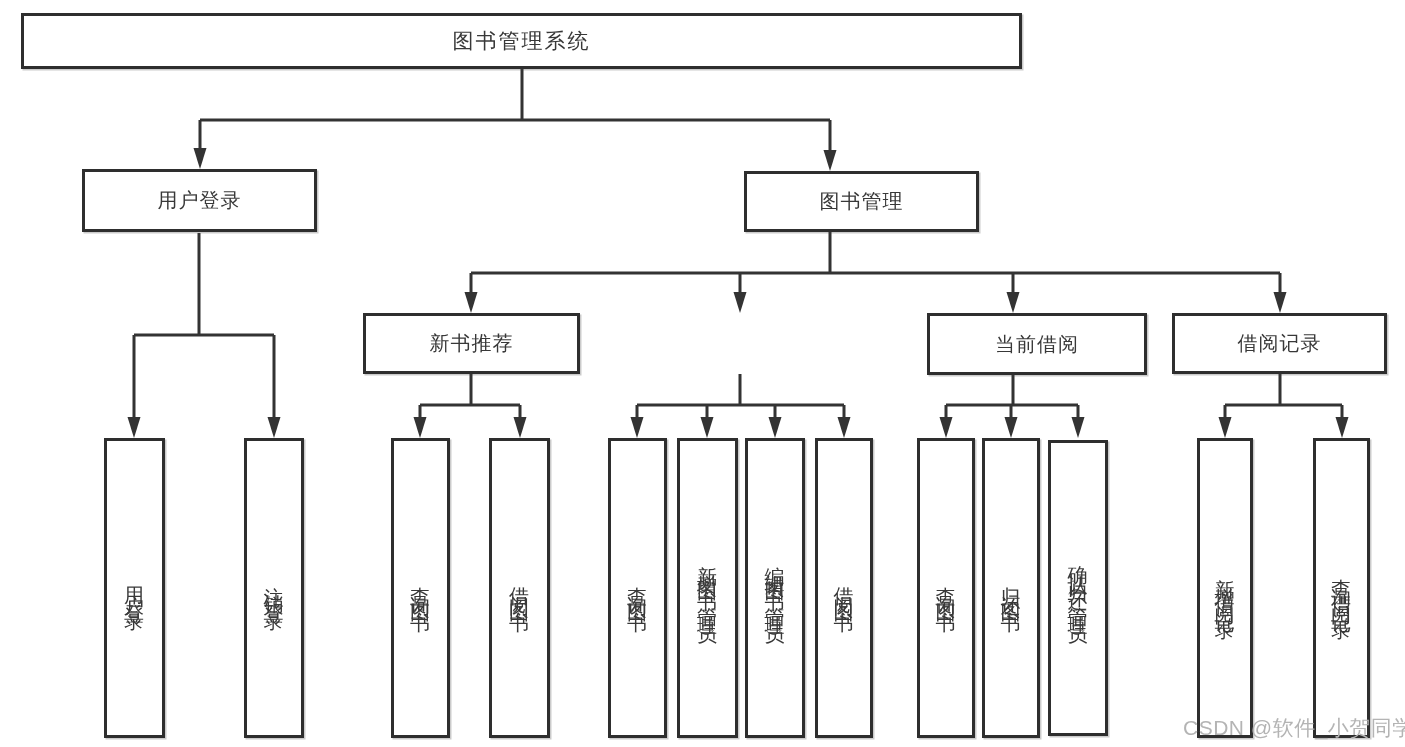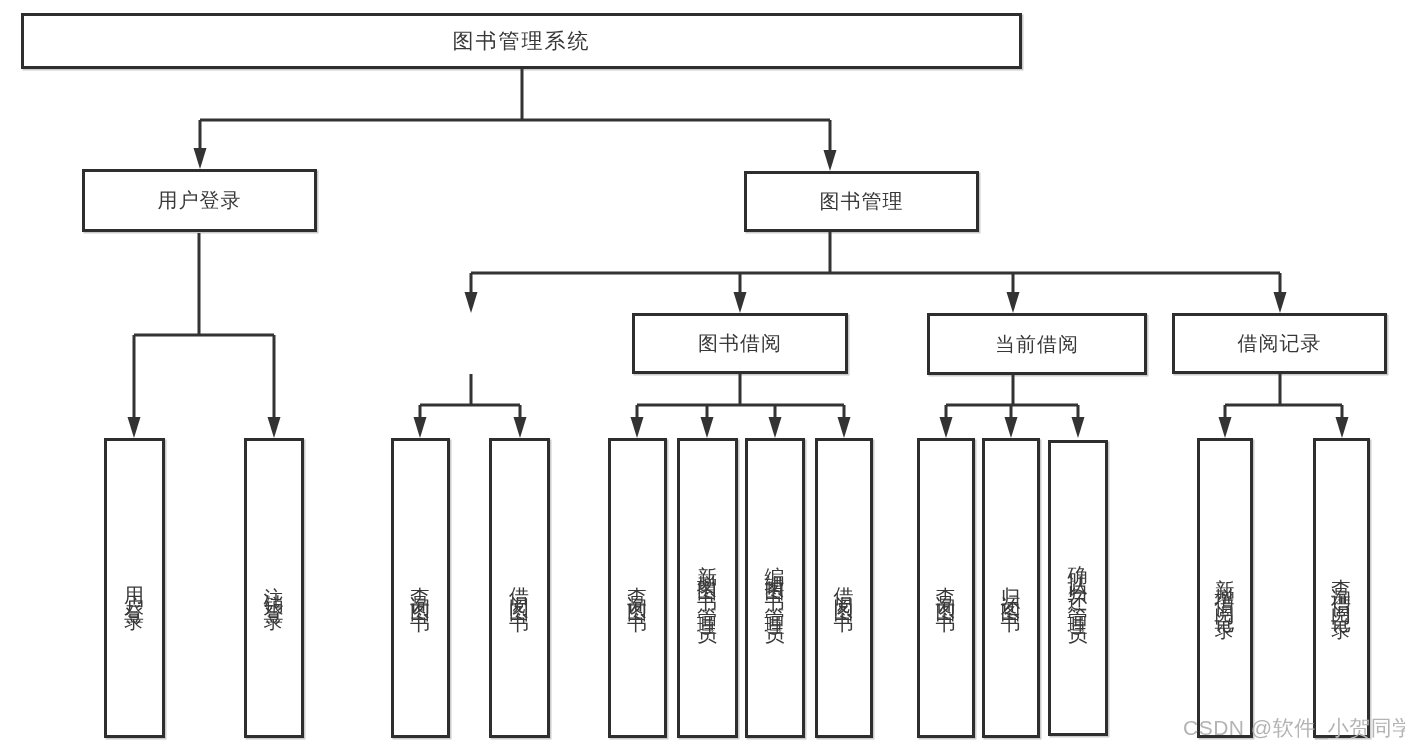--- a/index.html
+++ b/index.html
@@ -75,22 +75,22 @@
     <span>图书管理系统</span>
   </div>
 
   <div class="node node-h" style="left:82px;top:169px;width:235px;height:63px;">
     <span>用户登录</span>
   </div>
   <div class="node node-h" style="left:712px;top:171px;width:235px;height:61px;margin-left:32px;">
     <span>图书管理</span>
   </div>
 
-  <div class="node node-h" style="left:632px;top:313px;width:216px;height:61px;">
-    <span>图书借阅</span>
+  <div class="node node-h" style="left:363px;top:313px;width:217px;height:61px;">
+    <span>新书推荐</span>
   </div>
   <div class="node node-h" style="left:903px;top:313px;width:220px;height:62px;margin-left:24px;">
     <span>当前借阅</span>
   </div>
   <div class="node node-h" style="left:1172px;top:313px;width:215px;height:61px;">
     <span>借阅记录</span>
   </div>
 
   <div class="node node-v" style="left:104px;top:438px;width:61px;height:300px;">
     <span>用户登录</span>

